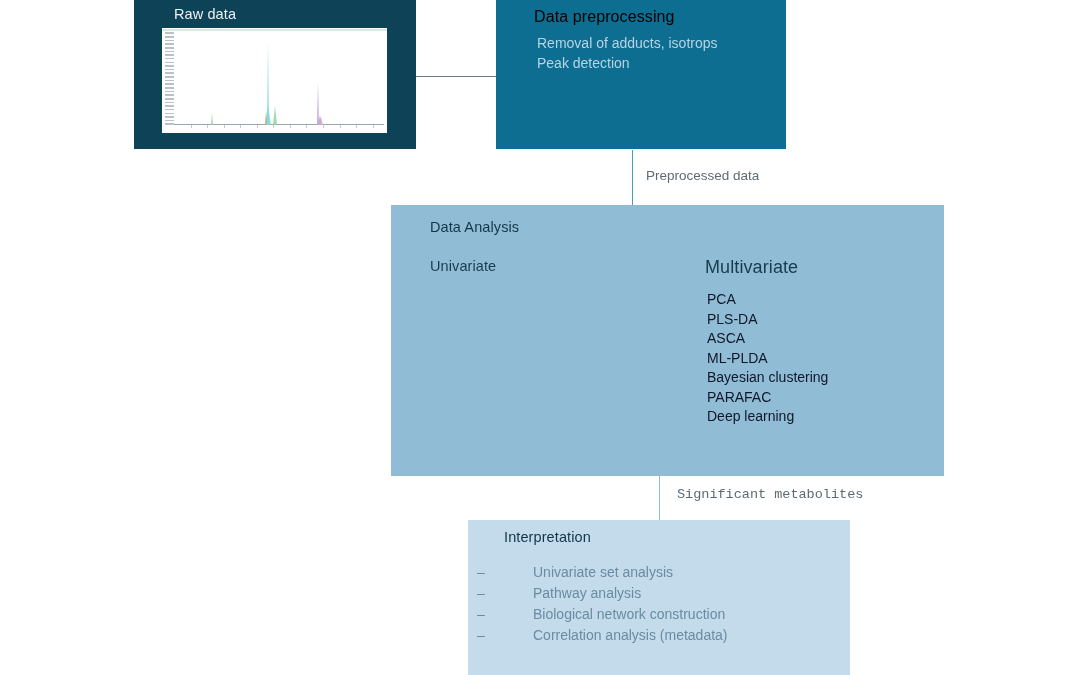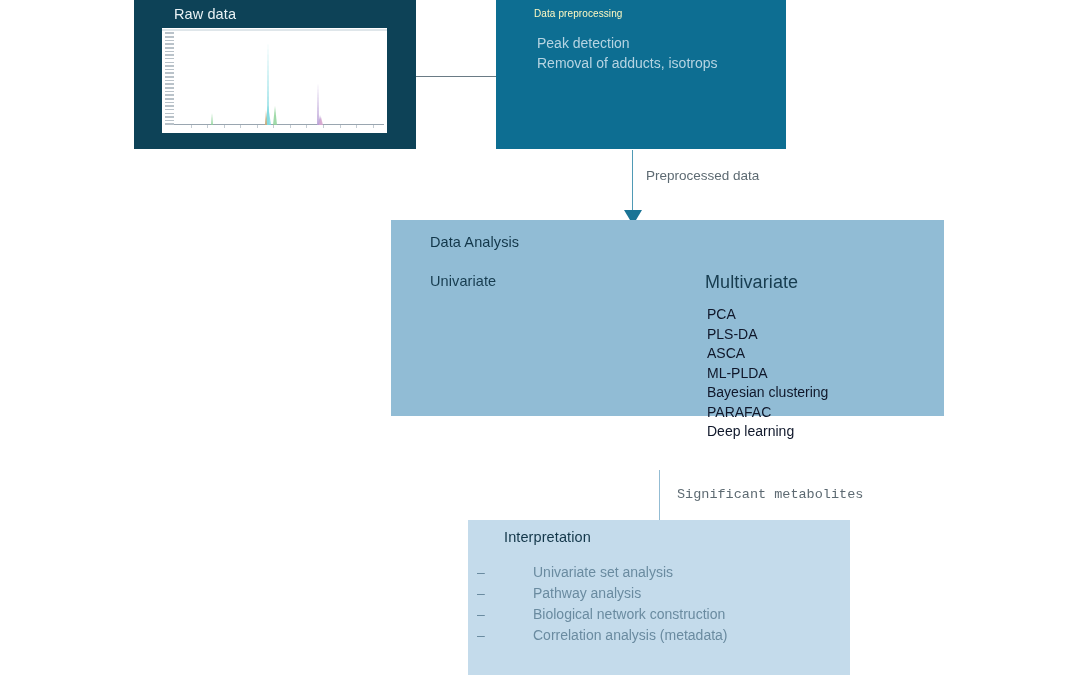--- a/index.html
+++ b/index.html
@@ -91,32 +91,32 @@
   }
 
   
   #preprocessing-box {
     left: 496px; top: -6px;
     width: 290px; height: 155px;
     background: #0d6e92;
   }
   #preprocessing-title {
     left: 12px; top: 14px;
-    color: #fef9c3;
-    font-size: 10px;
+    color: #000000;
+    font-size: 16px;
   }
   #preprocessing-list {
     left: 41px; top: 40px;
     color: #b6d4e2;
   }
 
   
   #analysis-box {
-    left: 391px; top: 220px;
-    width: 553px; height: 196px;
+    left: 391px; top: 205px;
+    width: 553px; height: 271px;
     background: #91bcd5;
     text-decoration: underline;
   }
   #analysis-title {
     left: 13px; top: 14px;
     color: #123649;
     font-size: 14.5px;
   }
   #univariate-heading {
     left: 13px; top: 53px;
@@ -286,22 +286,22 @@
         </div>
     </div>
   </div>
 
   <div class="conn-line" id="arrow-h-line"></div>
   <div class="conn-line" id="arrow-h-head"></div>
 
   <div class="box" id="preprocessing-box">
     <div class="box-title" id="preprocessing-title">Data preprocessing</div>
     <div class="item-list" id="preprocessing-list">
+      <span class="row">Removal of adducts, isotrops</span>
       <span class="row">Peak detection</span>
-      <span class="row">Removal of adducts, isotrops</span>
     </div>
   </div>
 
   <div class="conn-line" id="arrow-v1-line"></div>
   <div class="conn-line" id="arrow-v1-head"></div>
   <div id="label-preprocessed">Preprocessed data</div>
 
   <div class="box" id="analysis-box">
     <div class="box-title" id="analysis-title">Data Analysis</div>
 

